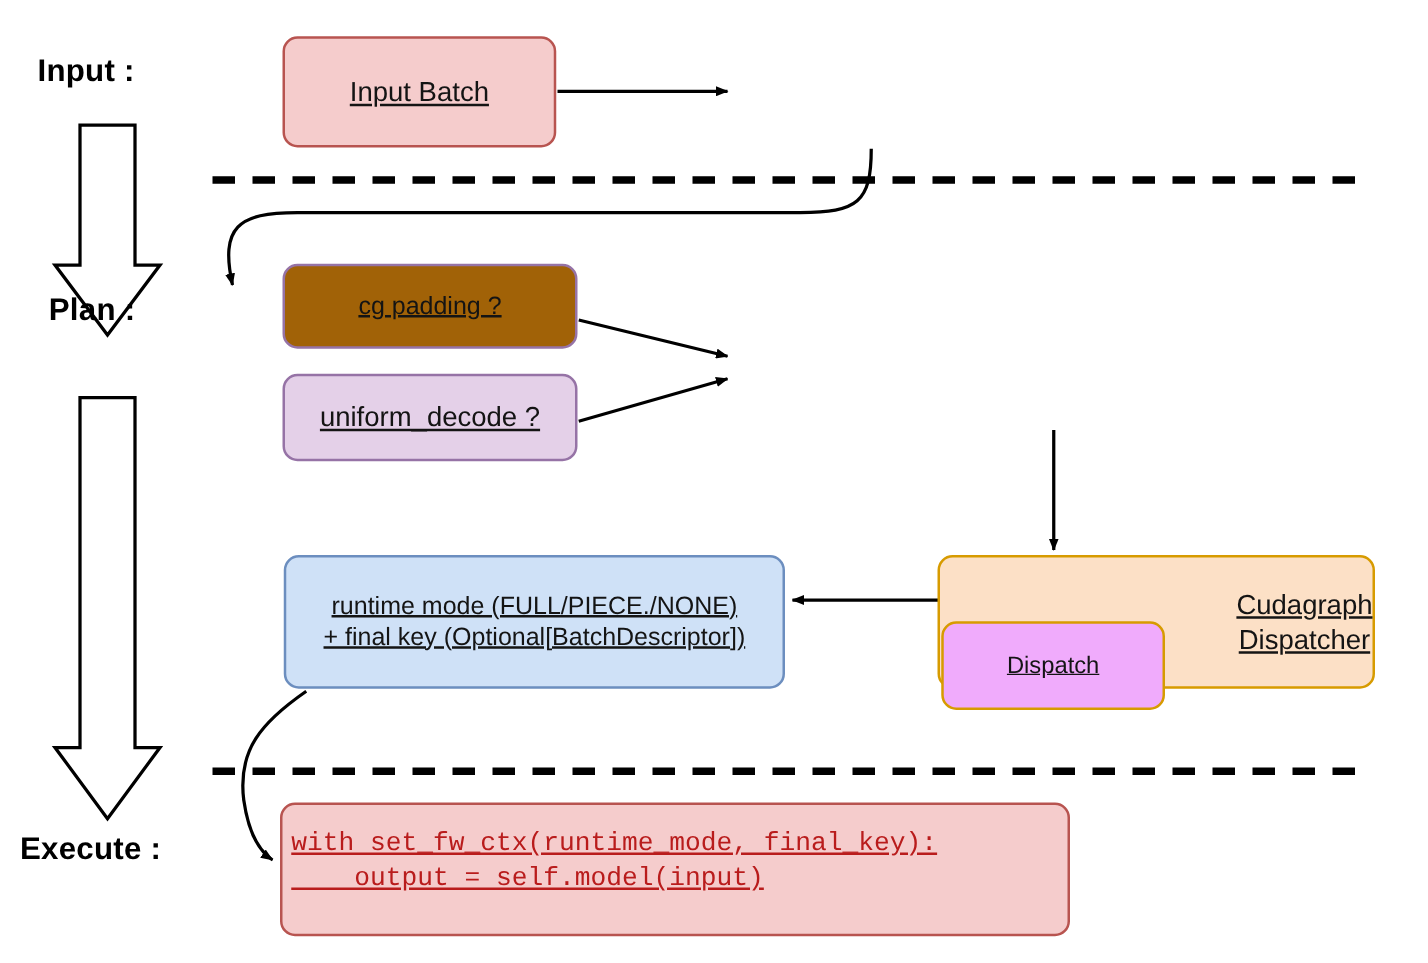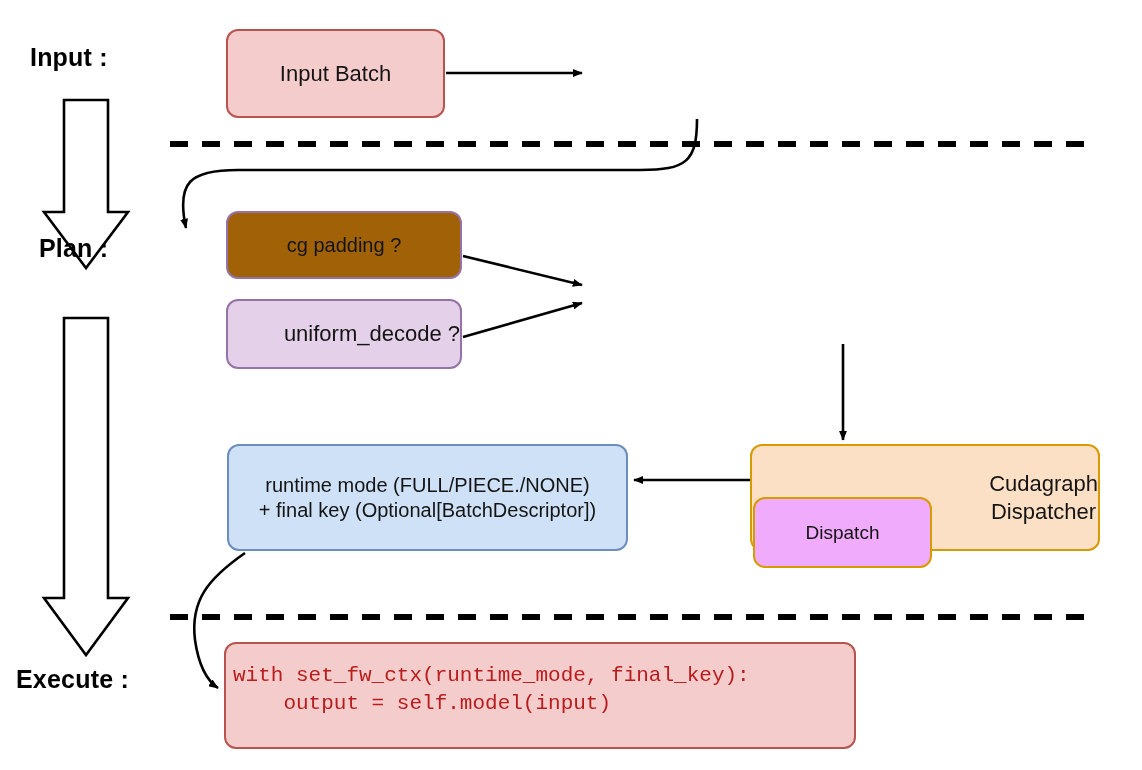--- a/index.html
+++ b/index.html
@@ -46,20 +46,21 @@
     line-height: 1.25;
   }
   .node.rounded {
     border-radius: 12px;
     border-width: 2px;
     border-style: solid;
   }
   .node-text {
     display: block;
     white-space: pre-line;
+    text-decoration: underline;
   }
 
   
   #node-input-batch {
     left: 226px; top: 29px; width: 219px; height: 89px;
     background: #f5cccc; border-color: #b85450;
     font-size: 22px;
   }
   #node-preprocess {
     left: 588px; top: 29px; width: 219px; height: 89px;
@@ -68,21 +69,20 @@
   }
   #node-cg-padding {
     left: 226px; top: 211px; width: 236px; height: 68px;
     background: #a16207; border-color: #9673a6;
     font-size: 20px;
   }
   #node-uniform-decode {
     left: 226px; top: 299px; width: 236px; height: 70px;
     background: #e4d0e8; border-color: #9673a6;
     font-size: 22px;
-    justify-content: flex-end;
   }
   #node-init-key {
     left: 587px; top: 235px; width: 513px; height: 108px;
     background: #d6e8cd; border-color: #82b366;
     font-size: 21px;
     align-items: flex-start;
     padding-top: 14px;
   }
   #node-runtime-mode {
     left: 227px; top: 444px; width: 401px; height: 107px;

